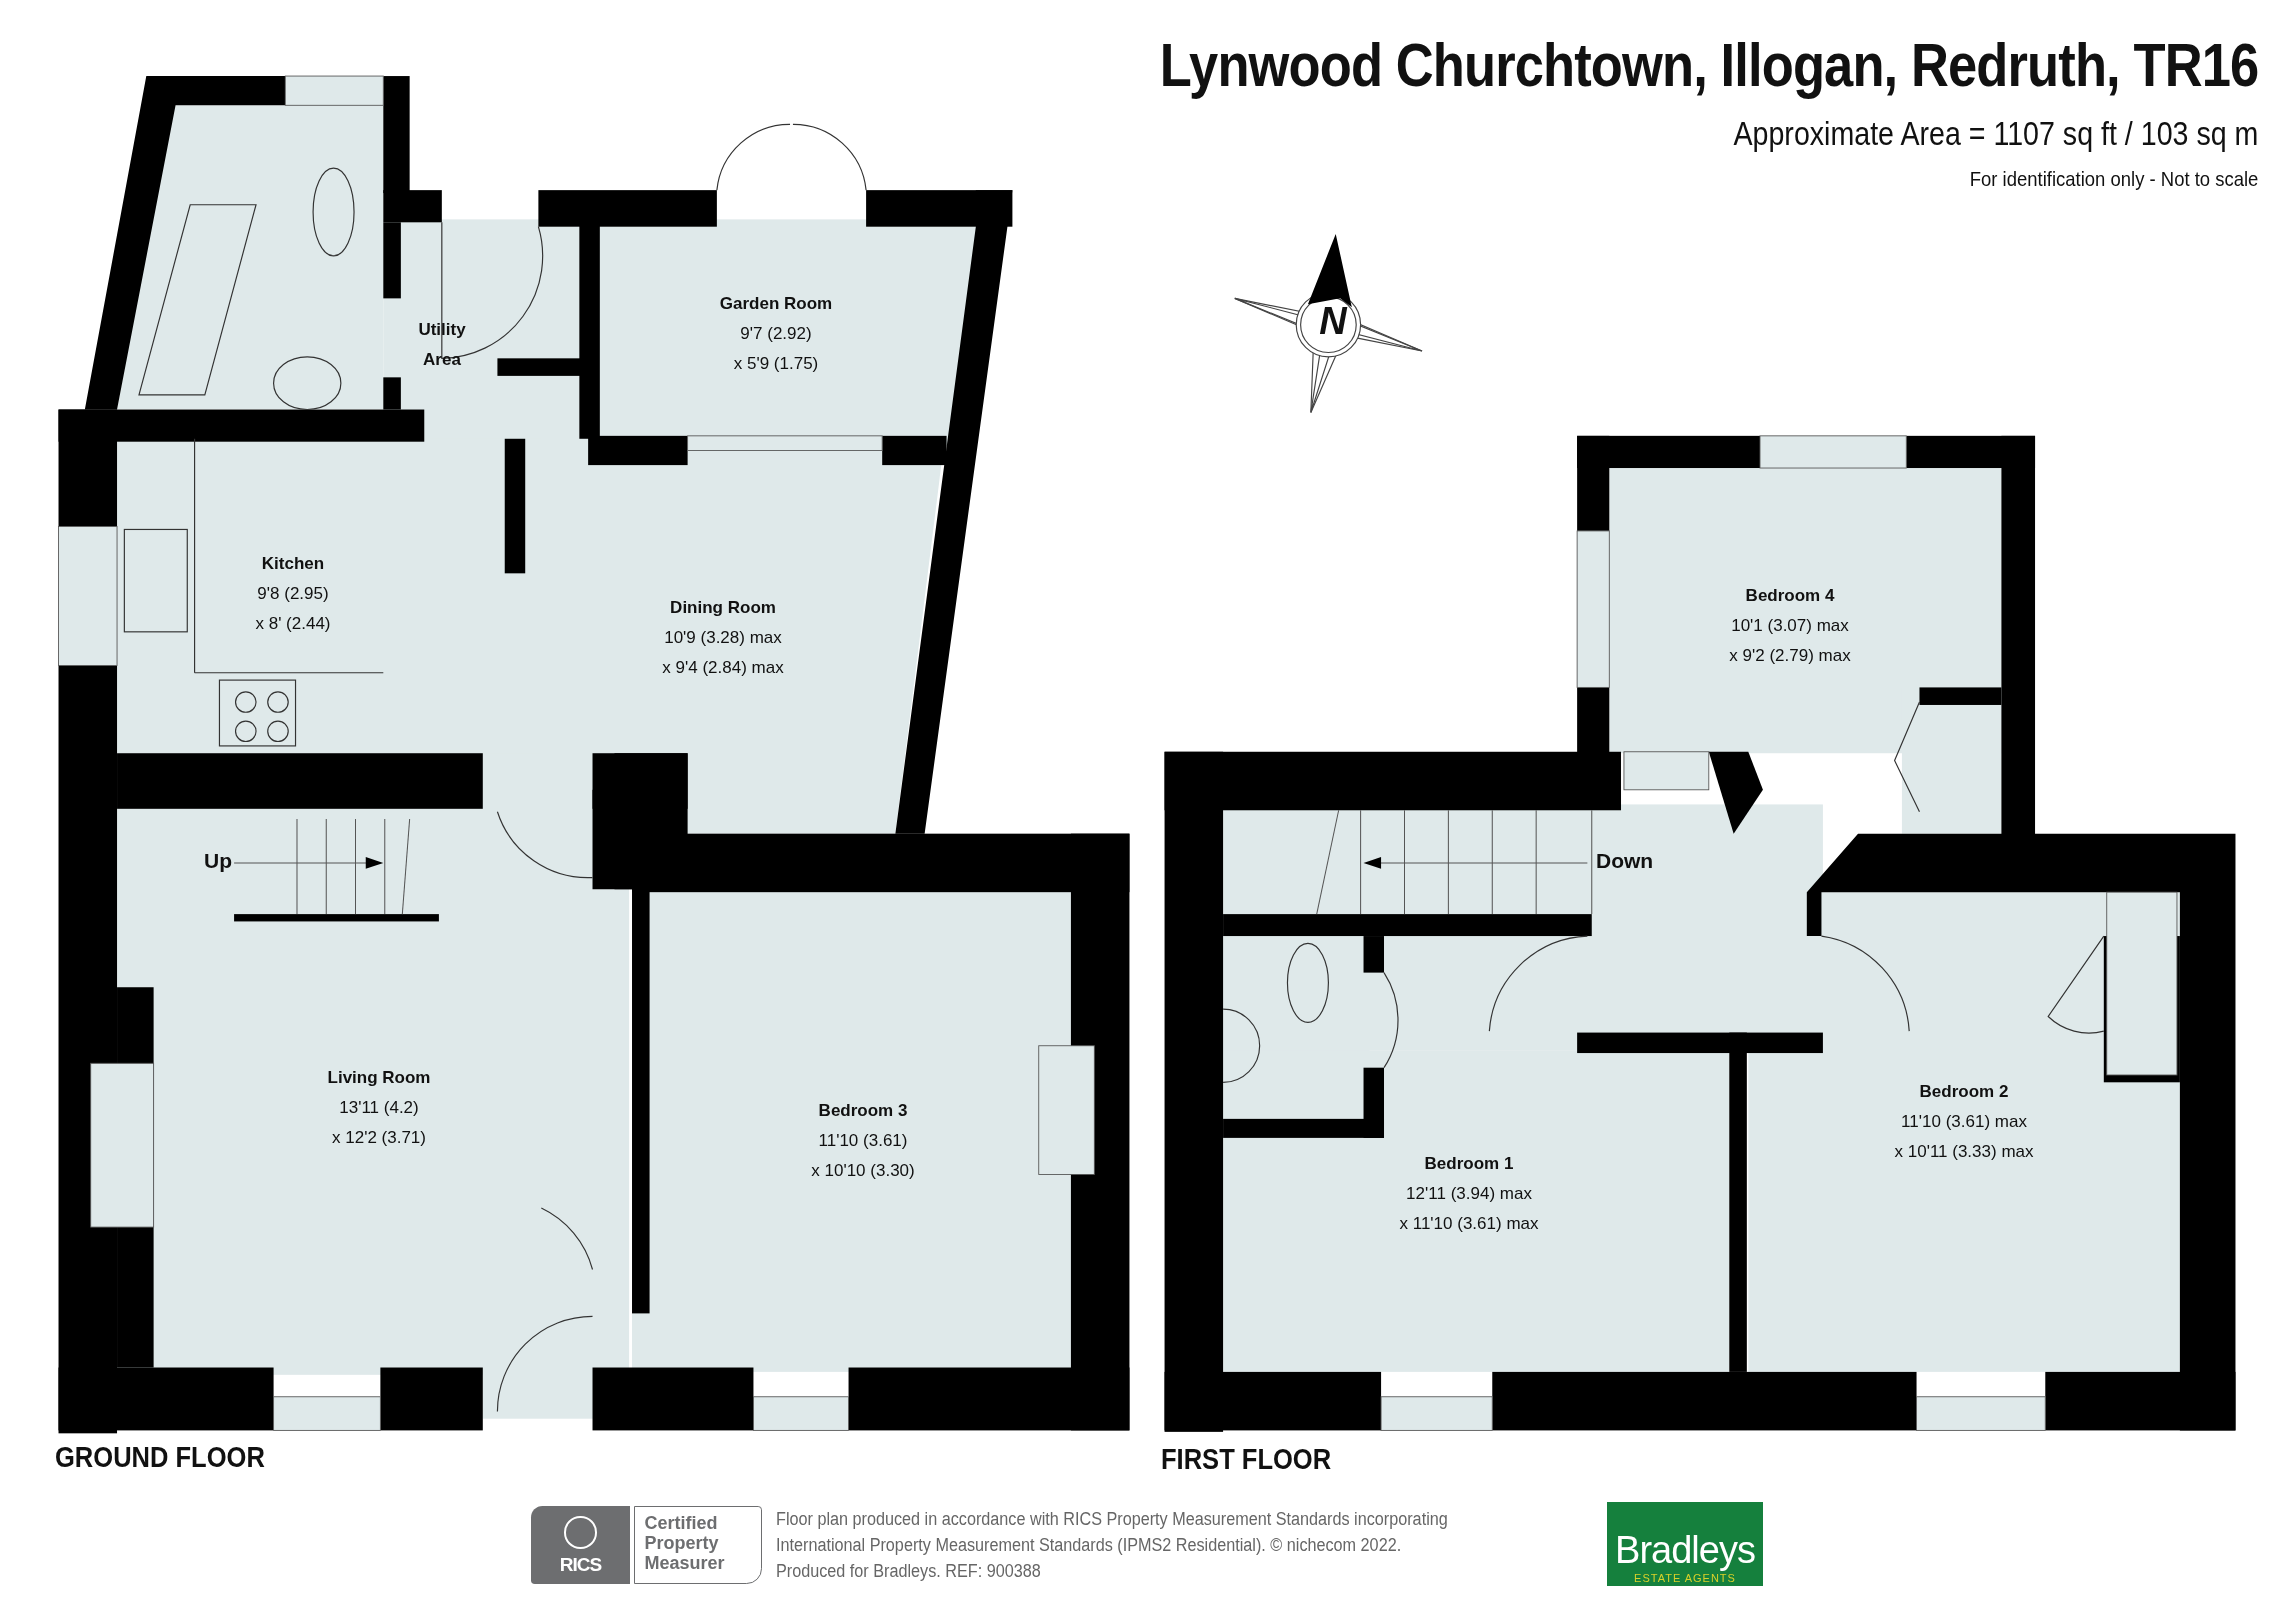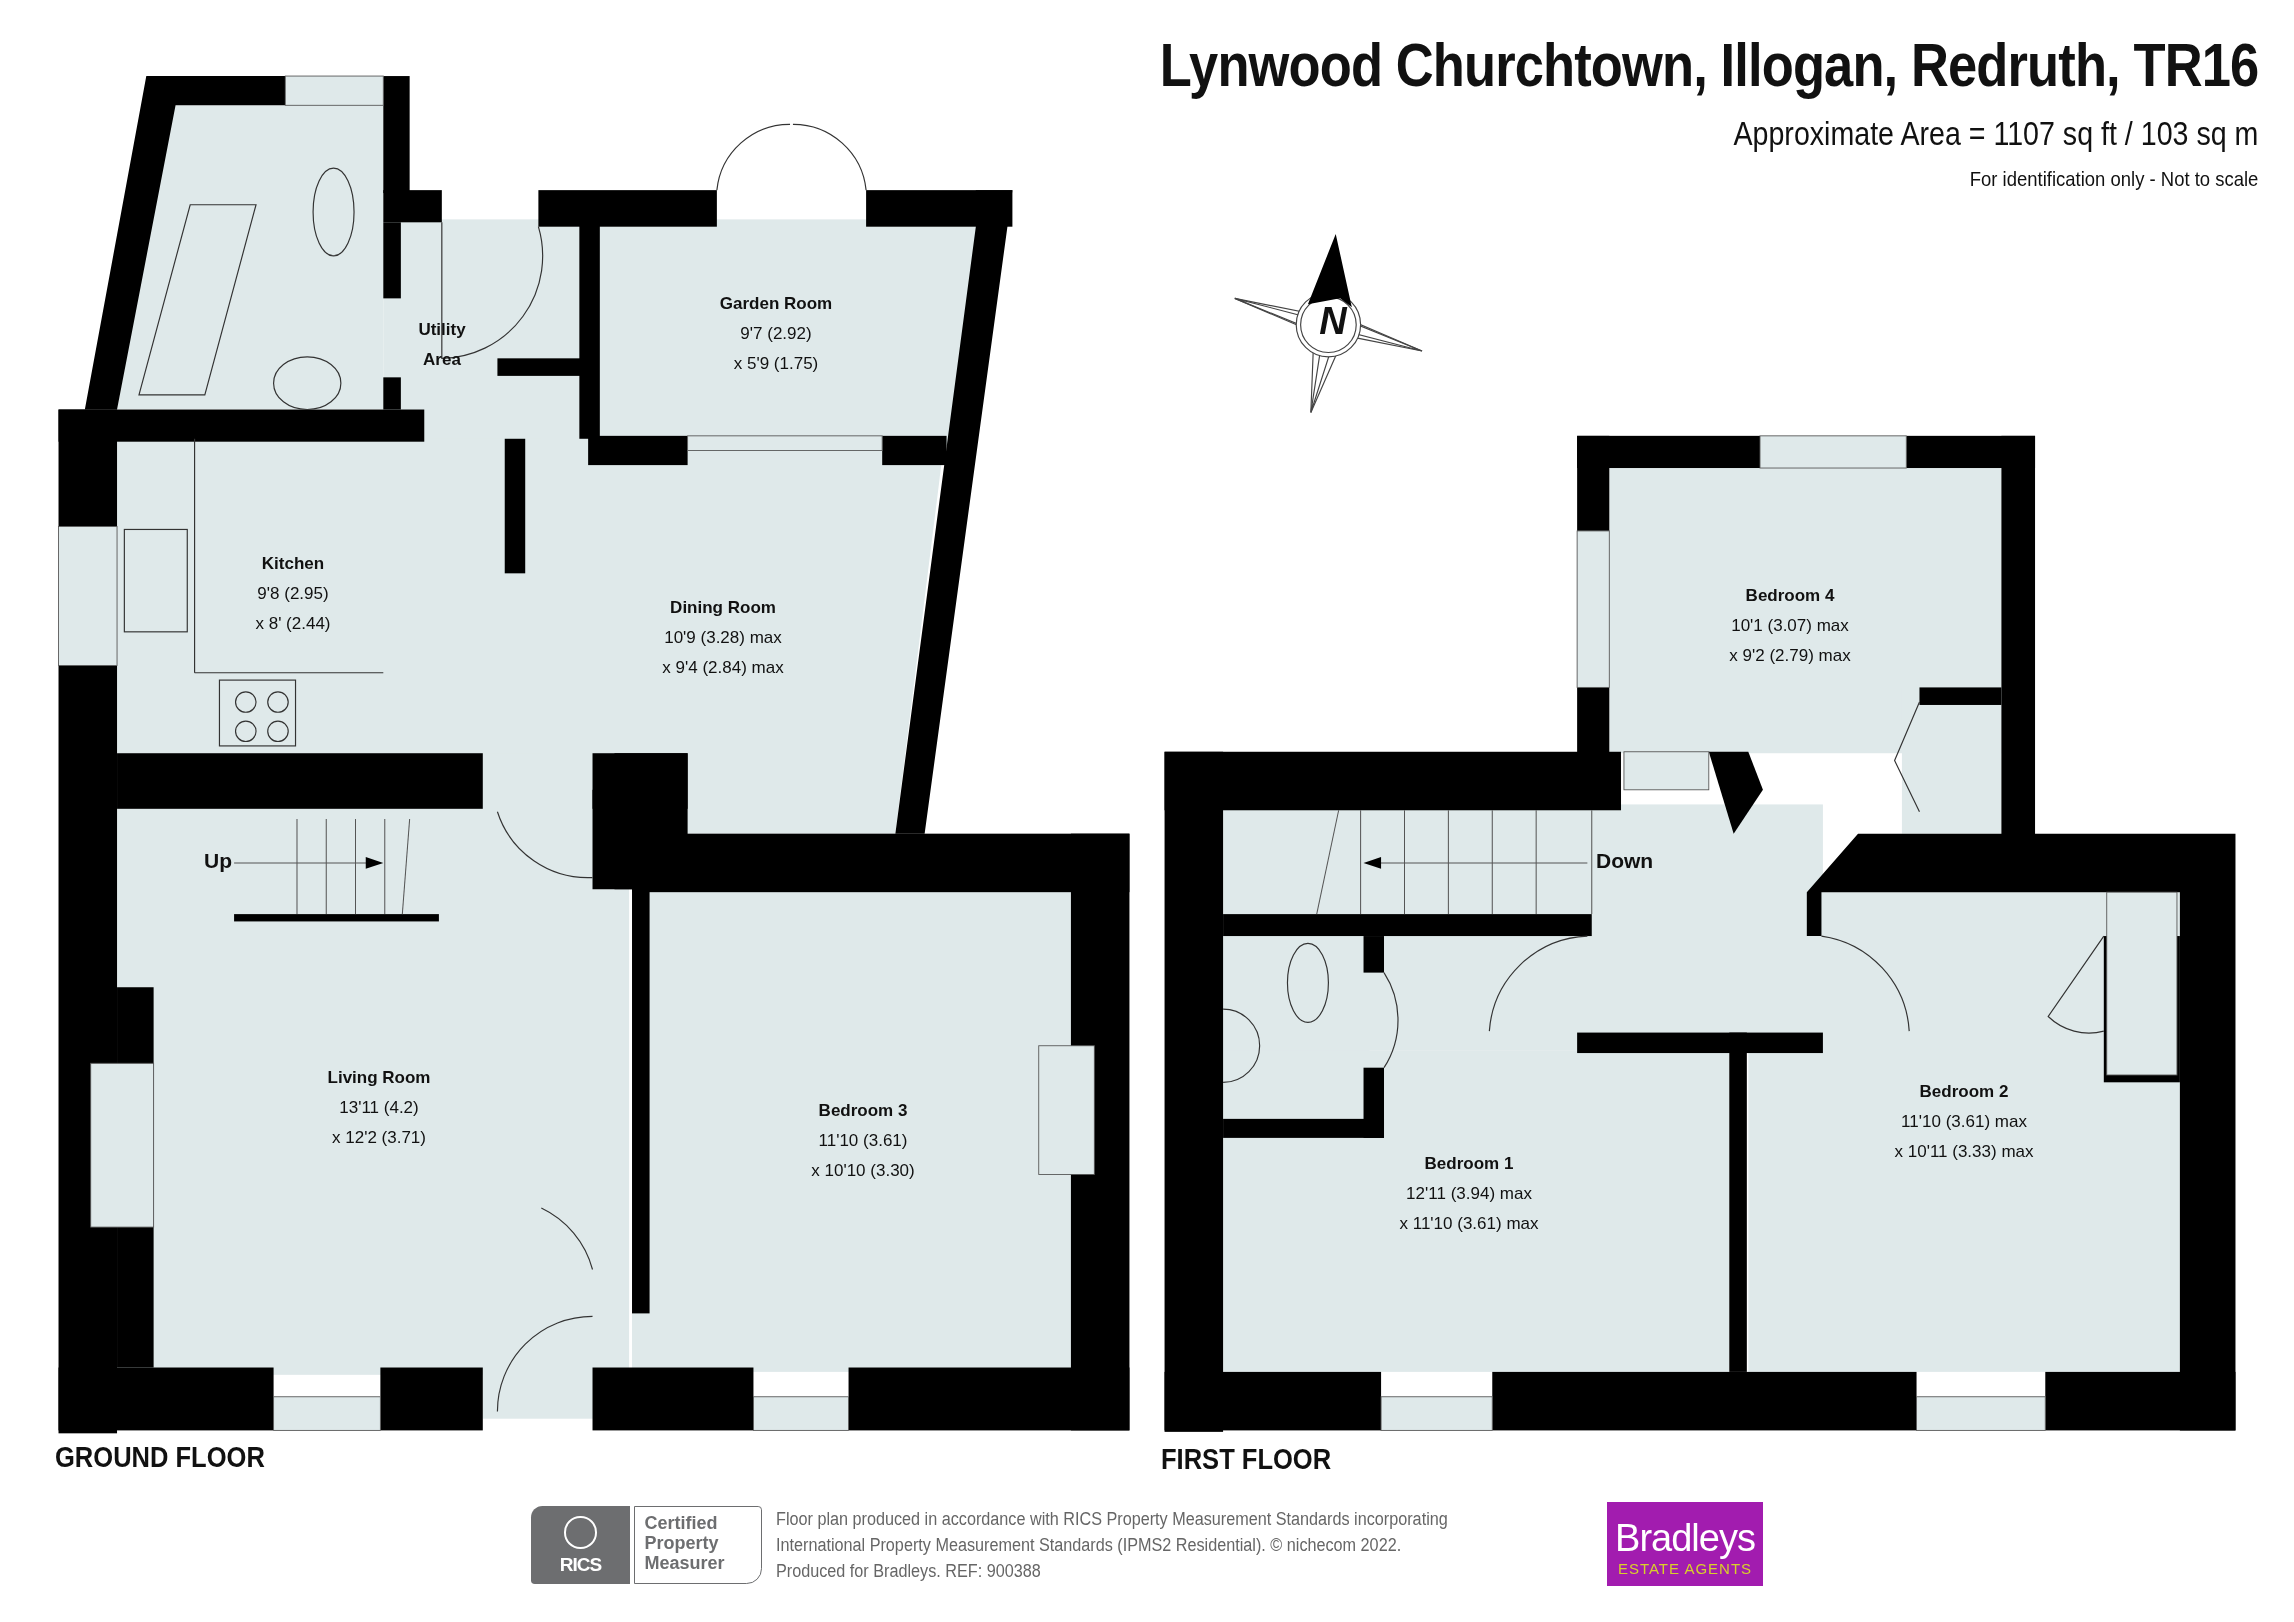--- a/index.html
+++ b/index.html
@@ -12,23 +12,23 @@
   .floor-label { position:absolute; font-weight:bold; font-size:29px; transform:scaleX(0.88); transform-origin:left center; white-space:nowrap; }
   .room-label { position:absolute; text-align:center; transform:translateX(-50%); white-space:nowrap; font-size:17px; line-height:30px; }
   .room-label .nm { font-weight:bold; display:block; }
   .room-label .d { display:block; }
   .rics { position:absolute; left:531px; top:1506px; width:231px; height:78px; display:flex; }
   .rics .lion { width:99px; height:78px; background:#6d6e70; border-radius:11.5px 0 0 3.8px; color:#fff; display:flex; flex-direction:column; align-items:center; justify-content:flex-end; padding-bottom:7.6px; box-sizing:border-box; }
   .rics .lion .crest { width:32.5px; height:32.5px; border-radius:50%; border:2.9px solid #fff; margin-bottom:5.7px; box-sizing:border-box; }
   .rics .lion .txt { font-weight:bold; font-size:19px; letter-spacing:-1px; }
   .rics .cert { margin-left:3.8px; flex:1; border:1.9px solid #6d6e70; border-radius:0 3.8px 15.3px 0; color:#6d6e70; font-weight:bold; font-size:18px; line-height:20px; padding:5.7px 9.6px; box-sizing:border-box; }
   .footer-text { position:absolute; left:776px; top:1506px; color:#666; font-size:18px; line-height:26px; transform:scaleX(0.9); transform-origin:left top; white-space:nowrap; }
-  .bradleys { position:absolute; left:1607px; top:1502px; width:156px; height:84px; background:#a21caf; color:#fff; text-align:center; box-sizing:border-box; padding-top:16px; }
+  .bradleys { position:absolute; left:1607px; top:1502px; width:156px; height:84px; background:#15803d; color:#fff; text-align:center; box-sizing:border-box; padding-top:28px; }
   .bradleys .b { font-size:38px; letter-spacing:-1px; line-height:40px; }
-  .bradleys .s { color:#d8d02a; font-size:15px; letter-spacing:1px; margin-top:1.9px; }
+  .bradleys .s { color:#d8d02a; font-size:11px; letter-spacing:1px; margin-top:1.9px; }
 </style>
 </head>
 <body>
 
 <svg id="plan" viewBox="0 0 1568 1109" preserveAspectRatio="none" xmlns="http://www.w3.org/2000/svg">
   <g>
 
     <g fill="#dfe9ea" stroke="none">
       <polygon points="118,72 262,72 262,280 80,280"></polygon>
       <rect x="262" y="150" width="140" height="480"></rect>

